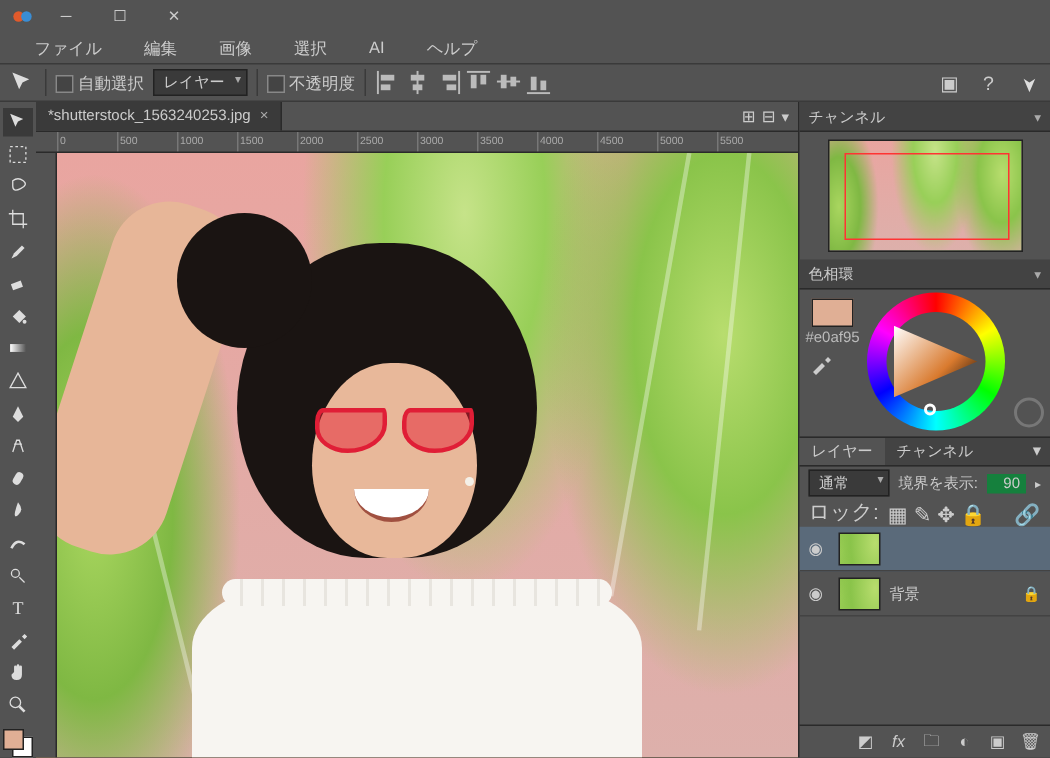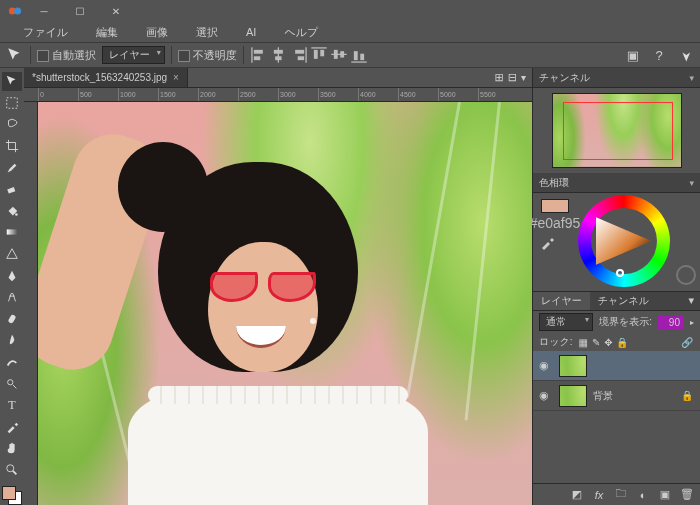--- a/index.html
+++ b/index.html
@@ -45,35 +45,35 @@
 .nav-preview { height:85px; padding:4px; display:flex; align-items:center; justify-content:center; }
 .nav-thumb { width:130px; height:75px; border:1px solid #222; position:relative; overflow:hidden; }
 .nav-thumb .viewbox { position:absolute; border:1px solid #f33; top:8px; left:10px; width:110px; height:58px; }
 .nav-zoom { height:20px; display:flex; align-items:center; padding:0 6px; gap:4px; }
 .zoom-val { background:#3a3a3a; padding:1px 12px 1px 4px; font-size:10px; position:relative; }
 .zoom-val::after { content:"▾"; position:absolute; right:2px; font-size:7px; }
 .slider { flex:1; height:4px; background:#3a3a3a; position:relative; }
 .slider .knob { width:8px; height:10px; background:#888; position:absolute; top:-3px; left:8px; border-radius:2px; }
 .color-swatch-big { width:32px; height:32px; display:flex; flex-direction:column; align-items:center; }
 .color-swatch-big .sw { width:28px; height:24px; background:#e0af95; border:1px solid #222; }
-.hex { font-size:14px; color:#bbb; margin-top:2px; }
+.hex { font-size:10px; color:#bbb; margin-top:2px; }
 .wheel { flex:1; display:flex; align-items:center; justify-content:center; padding:2px 0 4px; }
 .hue-ring { width:92px; height:92px; border-radius:50%; background:conic-gradient(red,yellow,lime,cyan,blue,magenta,red); display:flex; align-items:center; justify-content:center; position:relative; }
 .hue-ring::before { content:""; position:absolute; width:66px; height:66px; border-radius:50%; background:#535353; }
 .tri { width:56px; height:48px; background:linear-gradient(135deg,#fff 0%,#d97a2e 60%,#000 100%); clip-path:polygon(0 0,100% 50%,0 100%); z-index:1; position:relative; }
 .ring-cursor { position:absolute; width:8px; height:8px; border:2px solid #fff; border-radius:50%; bottom:10px; left:38px; z-index:2; }
 .color-extra { display:flex; flex-direction:column; gap:6px; align-items:center; justify-content:flex-end; padding-bottom:6px; padding-right:4px; }
 .gray-circ { width:20px; height:20px; border-radius:50%; border:2px solid #777; }
 .layer-tabs { height:20px; display:flex; background:#434343; border-top:1px solid #2a2a2a; border-bottom:1px solid #2a2a2a; }
 .layer-tabs .lt { padding:2px 8px; font-size:10px; }
 .layer-tabs .lt.active { background:#535353; }
 .layer-opts { height:22px; display:flex; align-items:center; padding:0 6px; gap:6px; font-size:10px; }
 .layer-opts .blend { flex:1; }
-.opacity-val { background:#a21caf; padding:1px 4px; width:26px; text-align:right; }
-.lock-row { height:18px; display:flex; align-items:center; padding:0 6px; gap:6px; font-size:10px; }
+.opacity-val { background:#15803d; padding:1px 4px; width:26px; text-align:right; }
+.lock-row { height:18px; display:flex; align-items:flex-end; padding:0 6px; gap:6px; font-size:14px; }
 .lock-row .locks { display:flex; gap:4px; }
 .layer-list { flex:1; overflow:auto; }
 .layer-row { height:30px; display:flex; align-items:center; padding:0 6px; gap:6px; border-bottom:1px solid #434343; }
 .layer-row.sel { background:#5a6a7a; }
 .eye { width:14px; font-size:11px; }
 .lthumb { width:28px; height:22px; border:1px solid #222; overflow:hidden; }
 .lname { font-size:10px; flex:1; }
 .lock-icon { font-size:10px; color:#ccc; }
 .layer-footer { height:22px; display:flex; align-items:center; justify-content:flex-end; padding:0 6px; gap:8px; border-top:1px solid #2a2a2a; }
 .layer-footer .fbtn { width:14px; height:14px; display:flex; align-items:center; justify-content:center; font-size:11px; }

